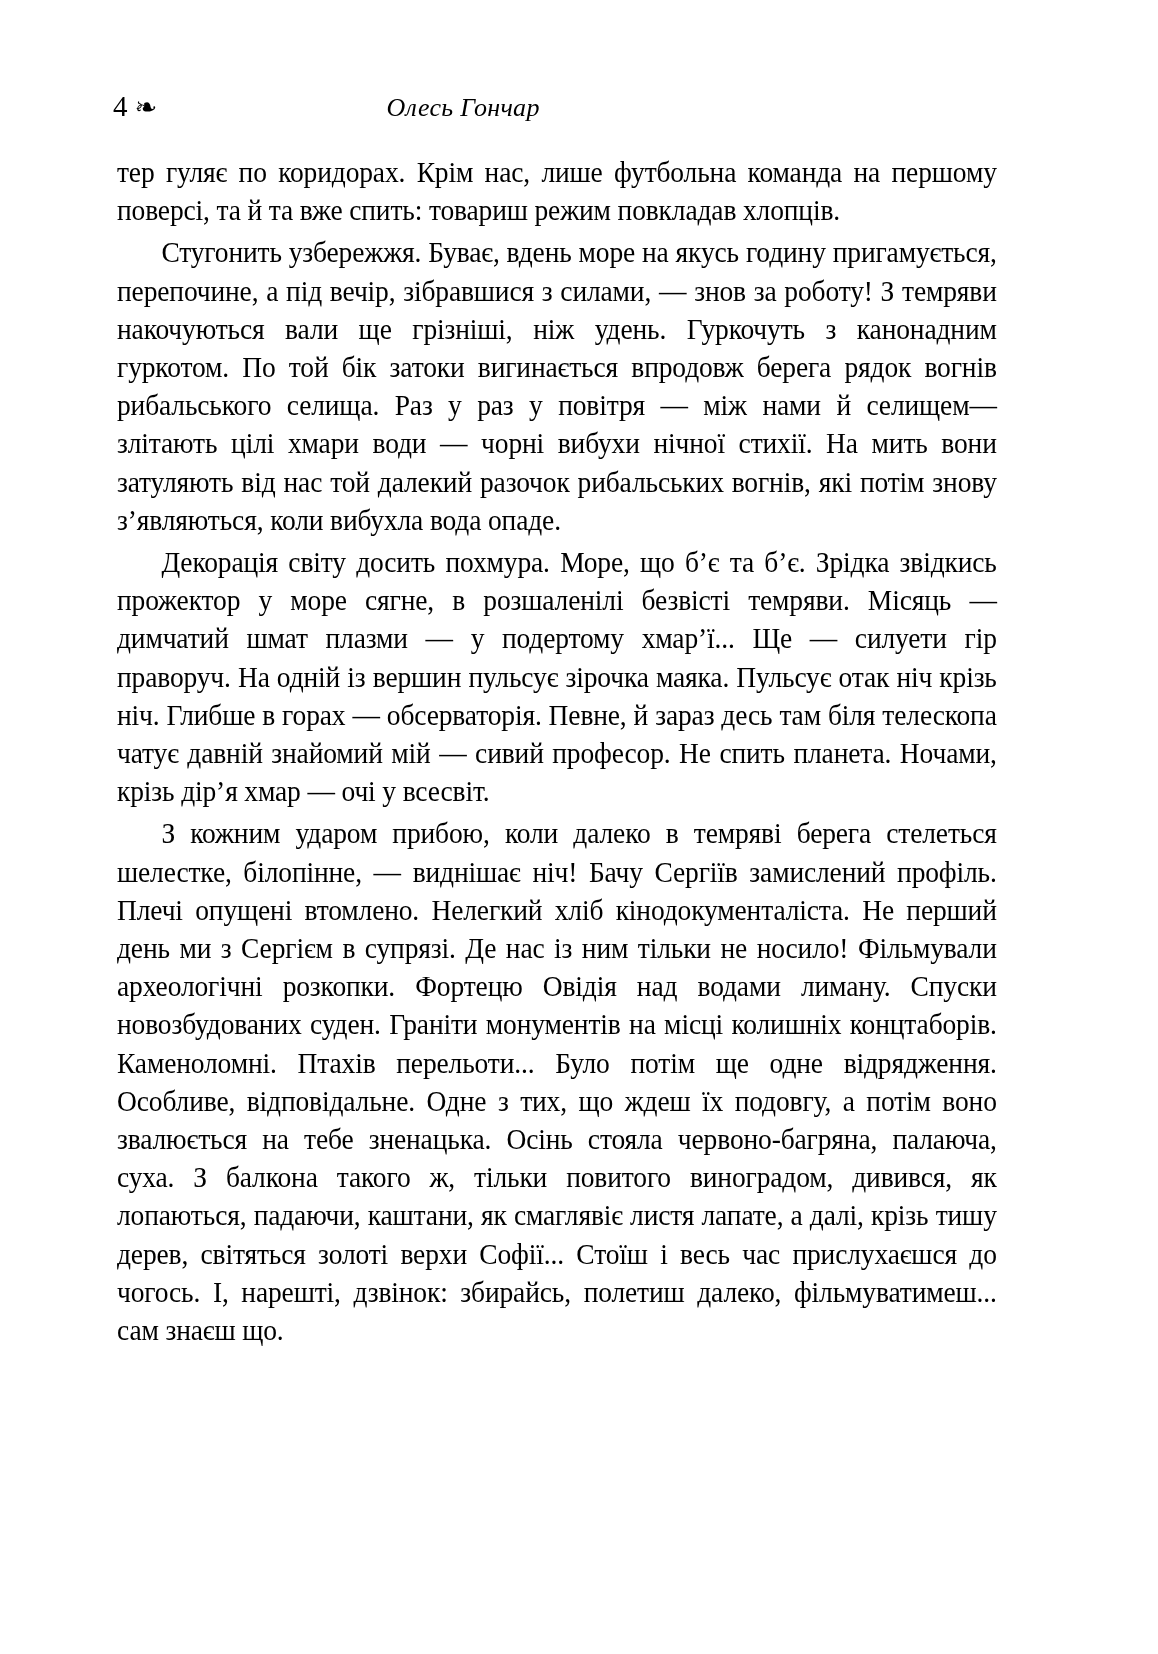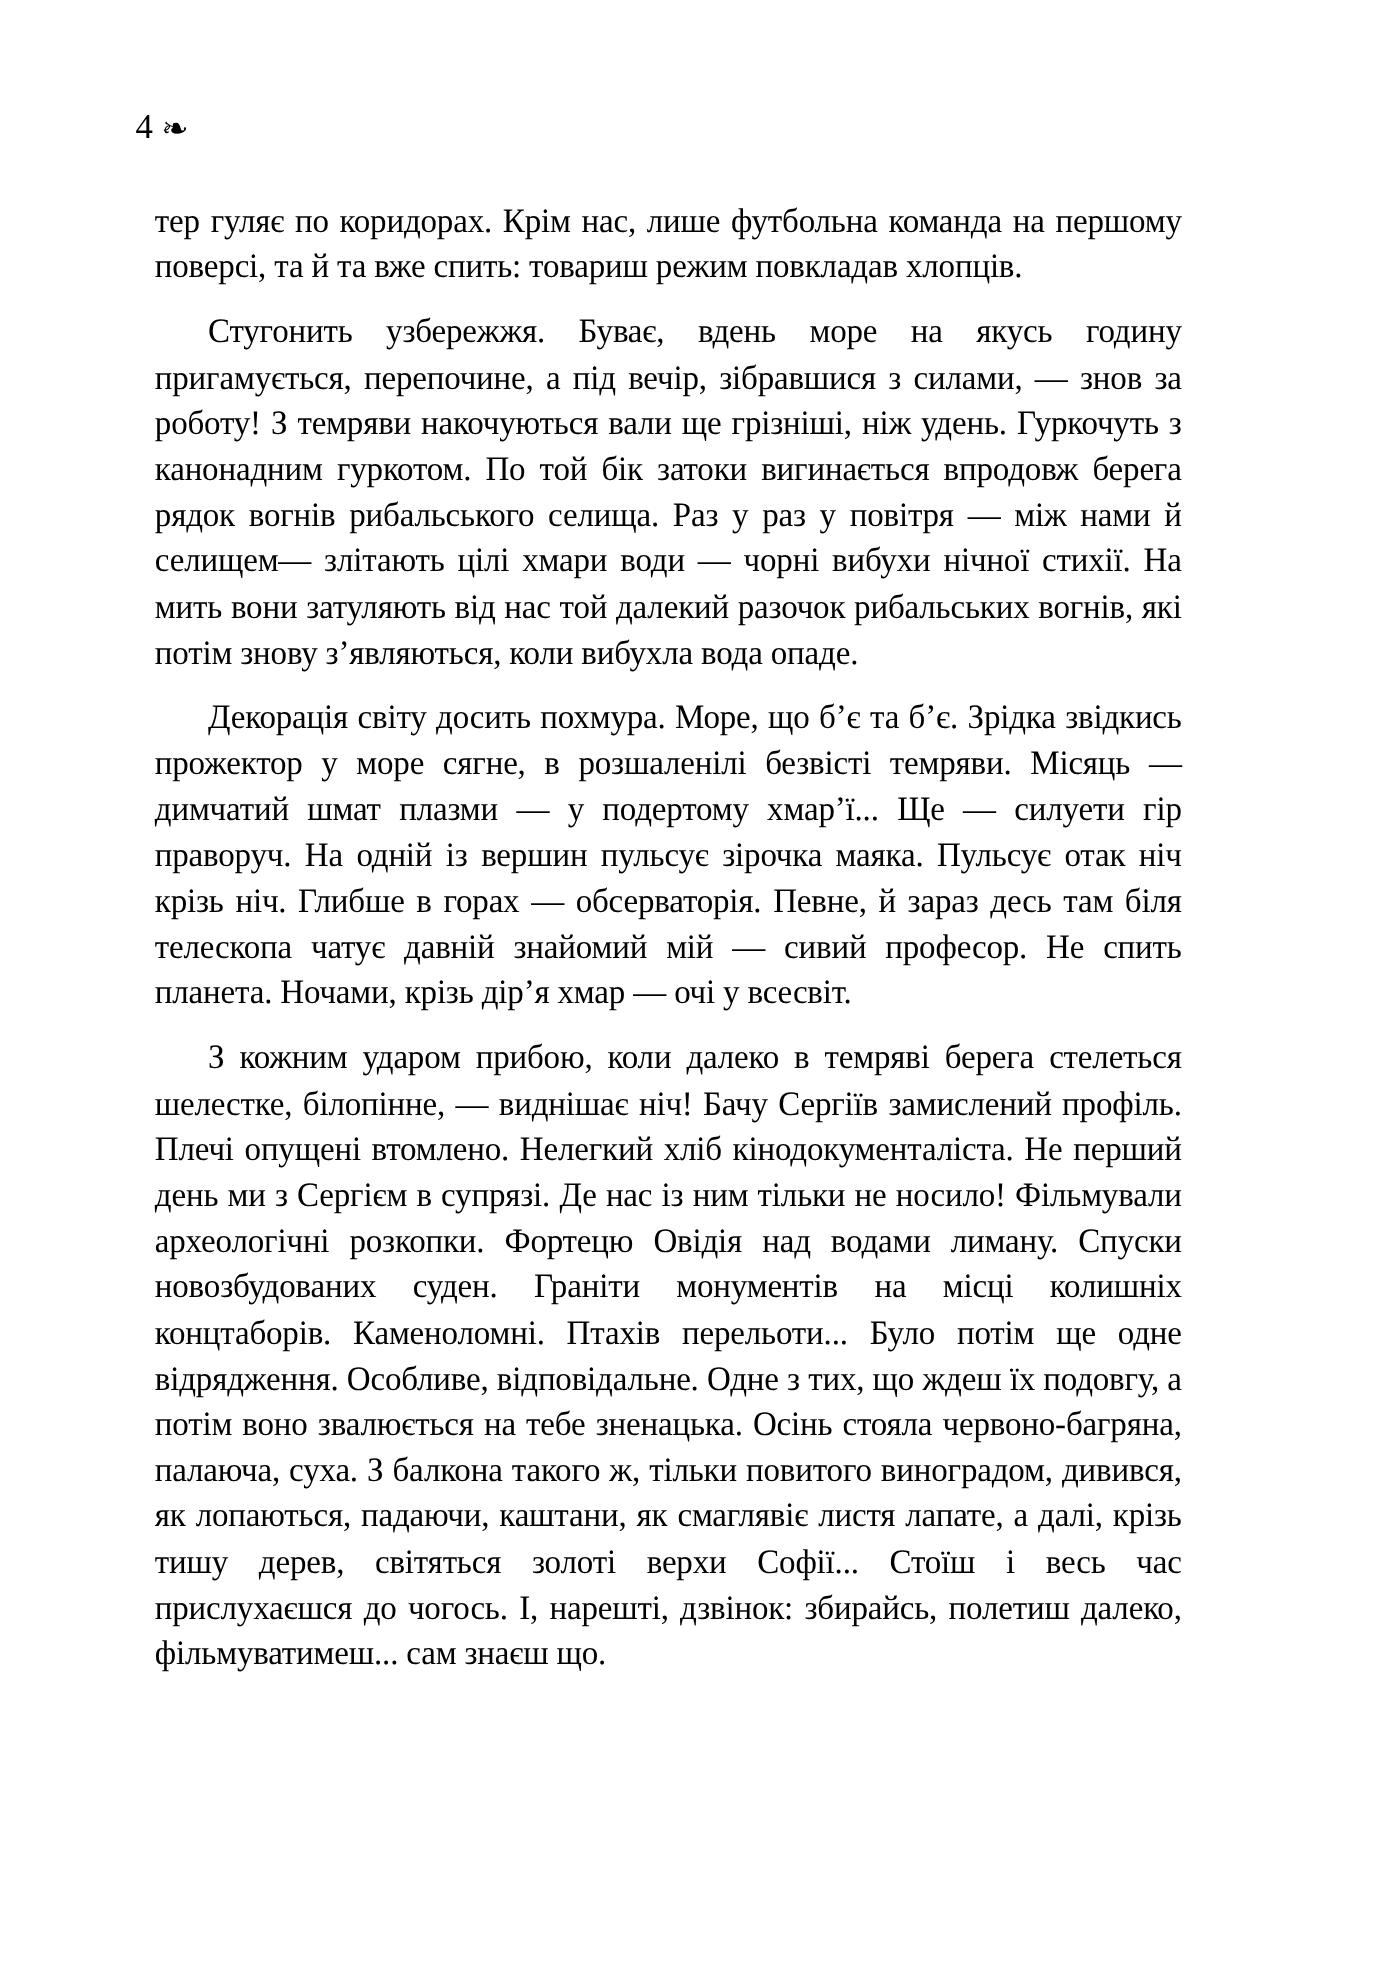--- a/index.html
+++ b/index.html
@@ -67,21 +67,21 @@
 
   
   .textblock {
     position: absolute;
     left: 113px;
     top: 150px;
     width: 888px;
   }
 
   .para {
-    margin: 16px;
+    margin: 4px;
     text-align: justify;
     text-align-last: left;
     font-size: 28.5px;
     line-height: 38.2px;
     letter-spacing: -0.15px;
     word-spacing: 0px;
     font-stretch: condensed;
     transform-origin: left top;
     hyphens: manual;
   }
@@ -101,20 +101,21 @@
 </head>
 <body>
 
 <div class="page">
 
   <div class="running-head">
     <div class="folio-group">
       <span class="folio">4</span>
       <span class="fleuron">❧</span>
     </div>
+    <div class="head-author">Олесь Гончар</div>
   </div>
 
   <div class="textblock">
     <p class="para">
       <span class="squeeze">тер гуляє по коридорах. Крім нас, лише футбольна команда на першому поверсі, та й та вже спить: товариш режим повкладав хлопців.</span>
     </p>
     <p class="para indent">
       <span class="squeeze">Стугонить узбережжя. Буває, вдень море на якусь годину пригамується, перепочине, а під вечір, зібравшися з силами, — знов за роботу! З темряви накочуються вали ще грізніші, ніж удень. Гуркочуть з канонадним гуркотом. По той бік затоки вигинається впродовж берега рядок вогнів рибальського селища. Раз у раз у повітря — між нами й селищем— злітають цілі хмари води — чорні вибухи нічної стихії. На мить вони затуляють від нас той далекий разочок рибальських вогнів, які потім знову з’являються, коли вибухла вода опаде.</span>
     </p>
     <p class="para indent">

